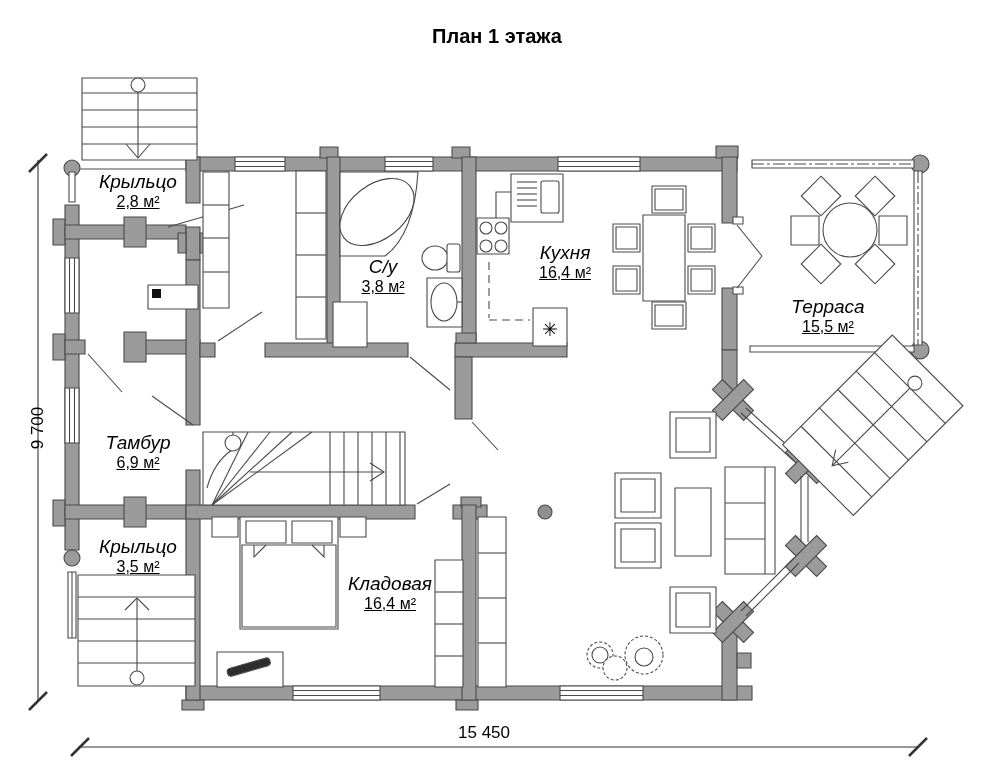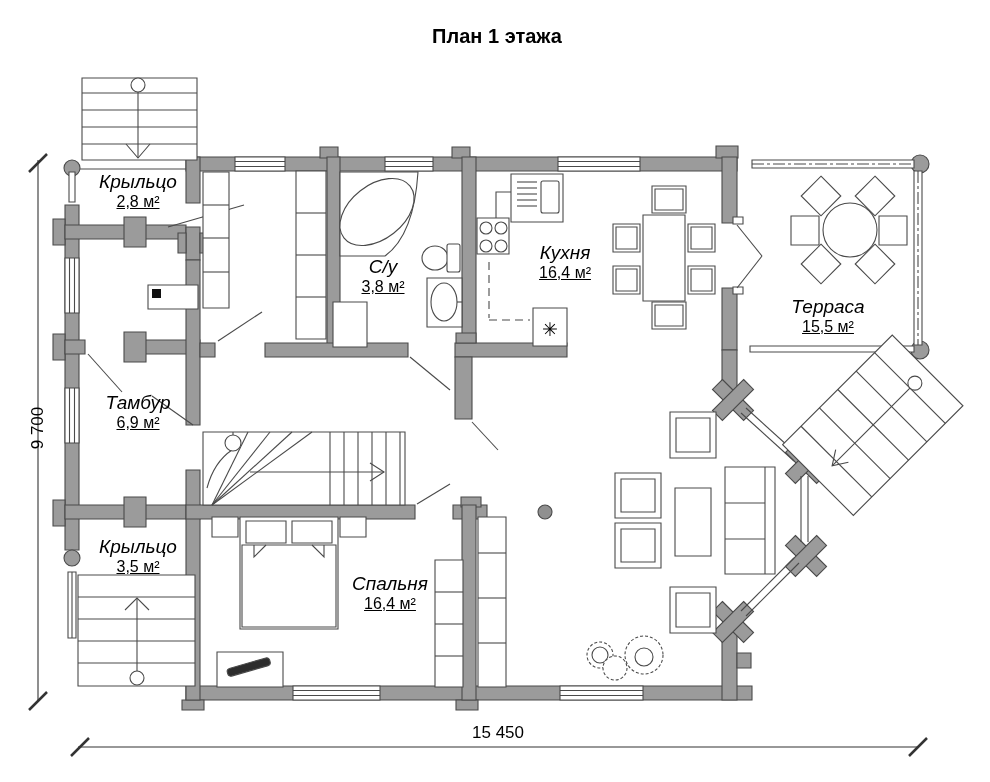--- a/index.html
+++ b/index.html
@@ -4,21 +4,21 @@
 <style>
   html,body{margin:0;padding:0;background:#fff;}
   #canvas{position:relative;width:990px;height:782px;background:#fff;overflow:hidden;
           font-family:"Liberation Sans",sans-serif;color:#000;}
   #plan-svg{position:absolute;left:0;top:0;}
   .title{position:absolute;left:497px;top:25px;transform:translateX(-50%);
          font-size:20px;font-weight:bold;white-space:nowrap;}
   .room-label{position:absolute;transform:translateX(-50%);text-align:center;white-space:nowrap;line-height:1.15;}
   .rn{font-size:19px;font-style:italic;}
   .ra{font-size:16px;text-decoration:underline;}
-  .dim-h{position:absolute;left:498px;top:723px;transform:translateX(-50%);font-size:17px;white-space:nowrap;}
+  .dim-h{position:absolute;left:484px;top:723px;transform:translateX(-50%);font-size:17px;white-space:nowrap;}
   .dim-v{position:absolute;left:6px;top:418px;width:64px;text-align:center;transform:rotate(-90deg);
          font-size:17px;white-space:nowrap;}
   .fire{position:absolute;left:550px;top:329px;transform:translate(-50%,-50%);font-size:19px;}
   svg *{vector-effect:non-scaling-stroke;}
 </style>
 </head>
 <body>
 
 <div id="canvas">
 
@@ -358,30 +358,30 @@
   <div class="ra">3,8 м²</div>
 </div>
 <div class="room-label" style="left:565px;top:242px">
   <div class="rn">Кухня</div>
   <div class="ra">16,4 м²</div>
 </div>
 <div class="room-label" style="left:828px;top:296px">
   <div class="rn">Терраса</div>
   <div class="ra">15,5 м²</div>
 </div>
-<div class="room-label" style="left:138px;top:392px">
+<div class="room-label" style="left:138px;top:432px">
   <div class="rn">Тамбур</div>
   <div class="ra">6,9 м²</div>
 </div>
 <div class="room-label" style="left:138px;top:536px">
   <div class="rn">Крыльцо</div>
   <div class="ra">3,5 м²</div>
 </div>
 <div class="room-label" style="left:390px;top:573px">
-  <div class="rn">Спальня</div>
+  <div class="rn">Кладовая</div>
   <div class="ra">16,4 м²</div>
 </div>
 
 <div class="fire">✳</div>
 
 <div class="dim-h">15 450</div>
 <div class="dim-v">9 700</div>
 
 </div>
 

